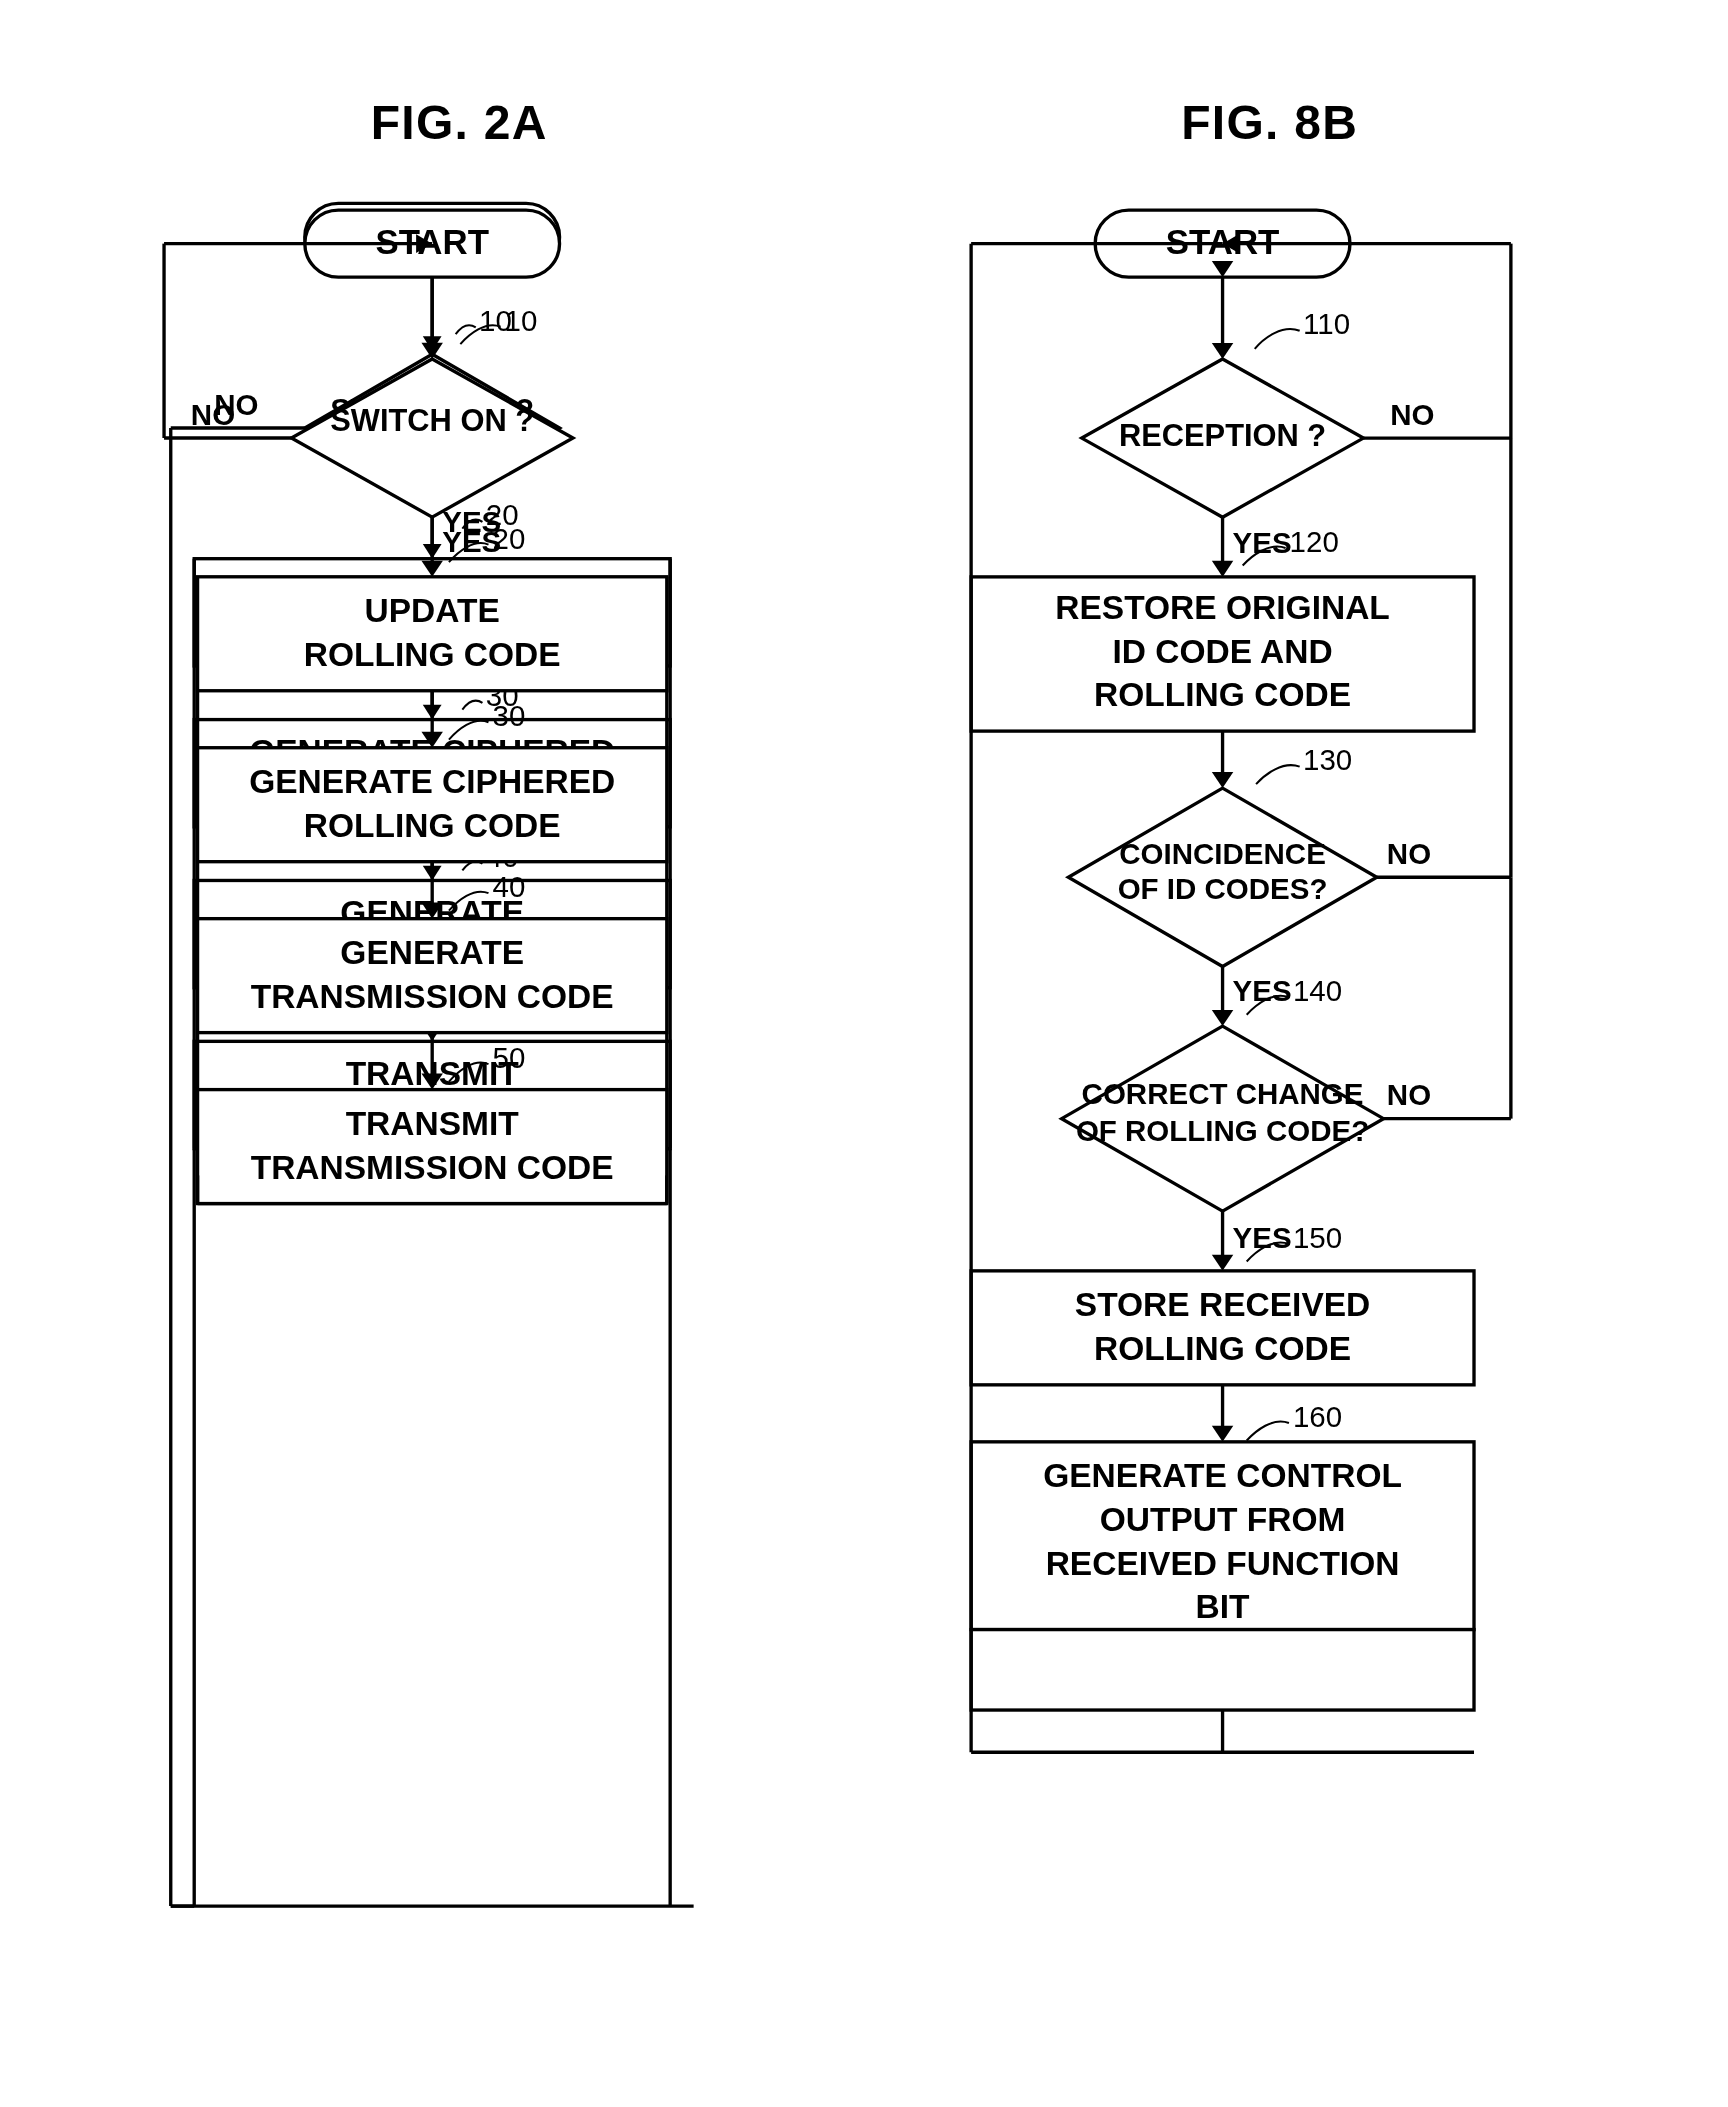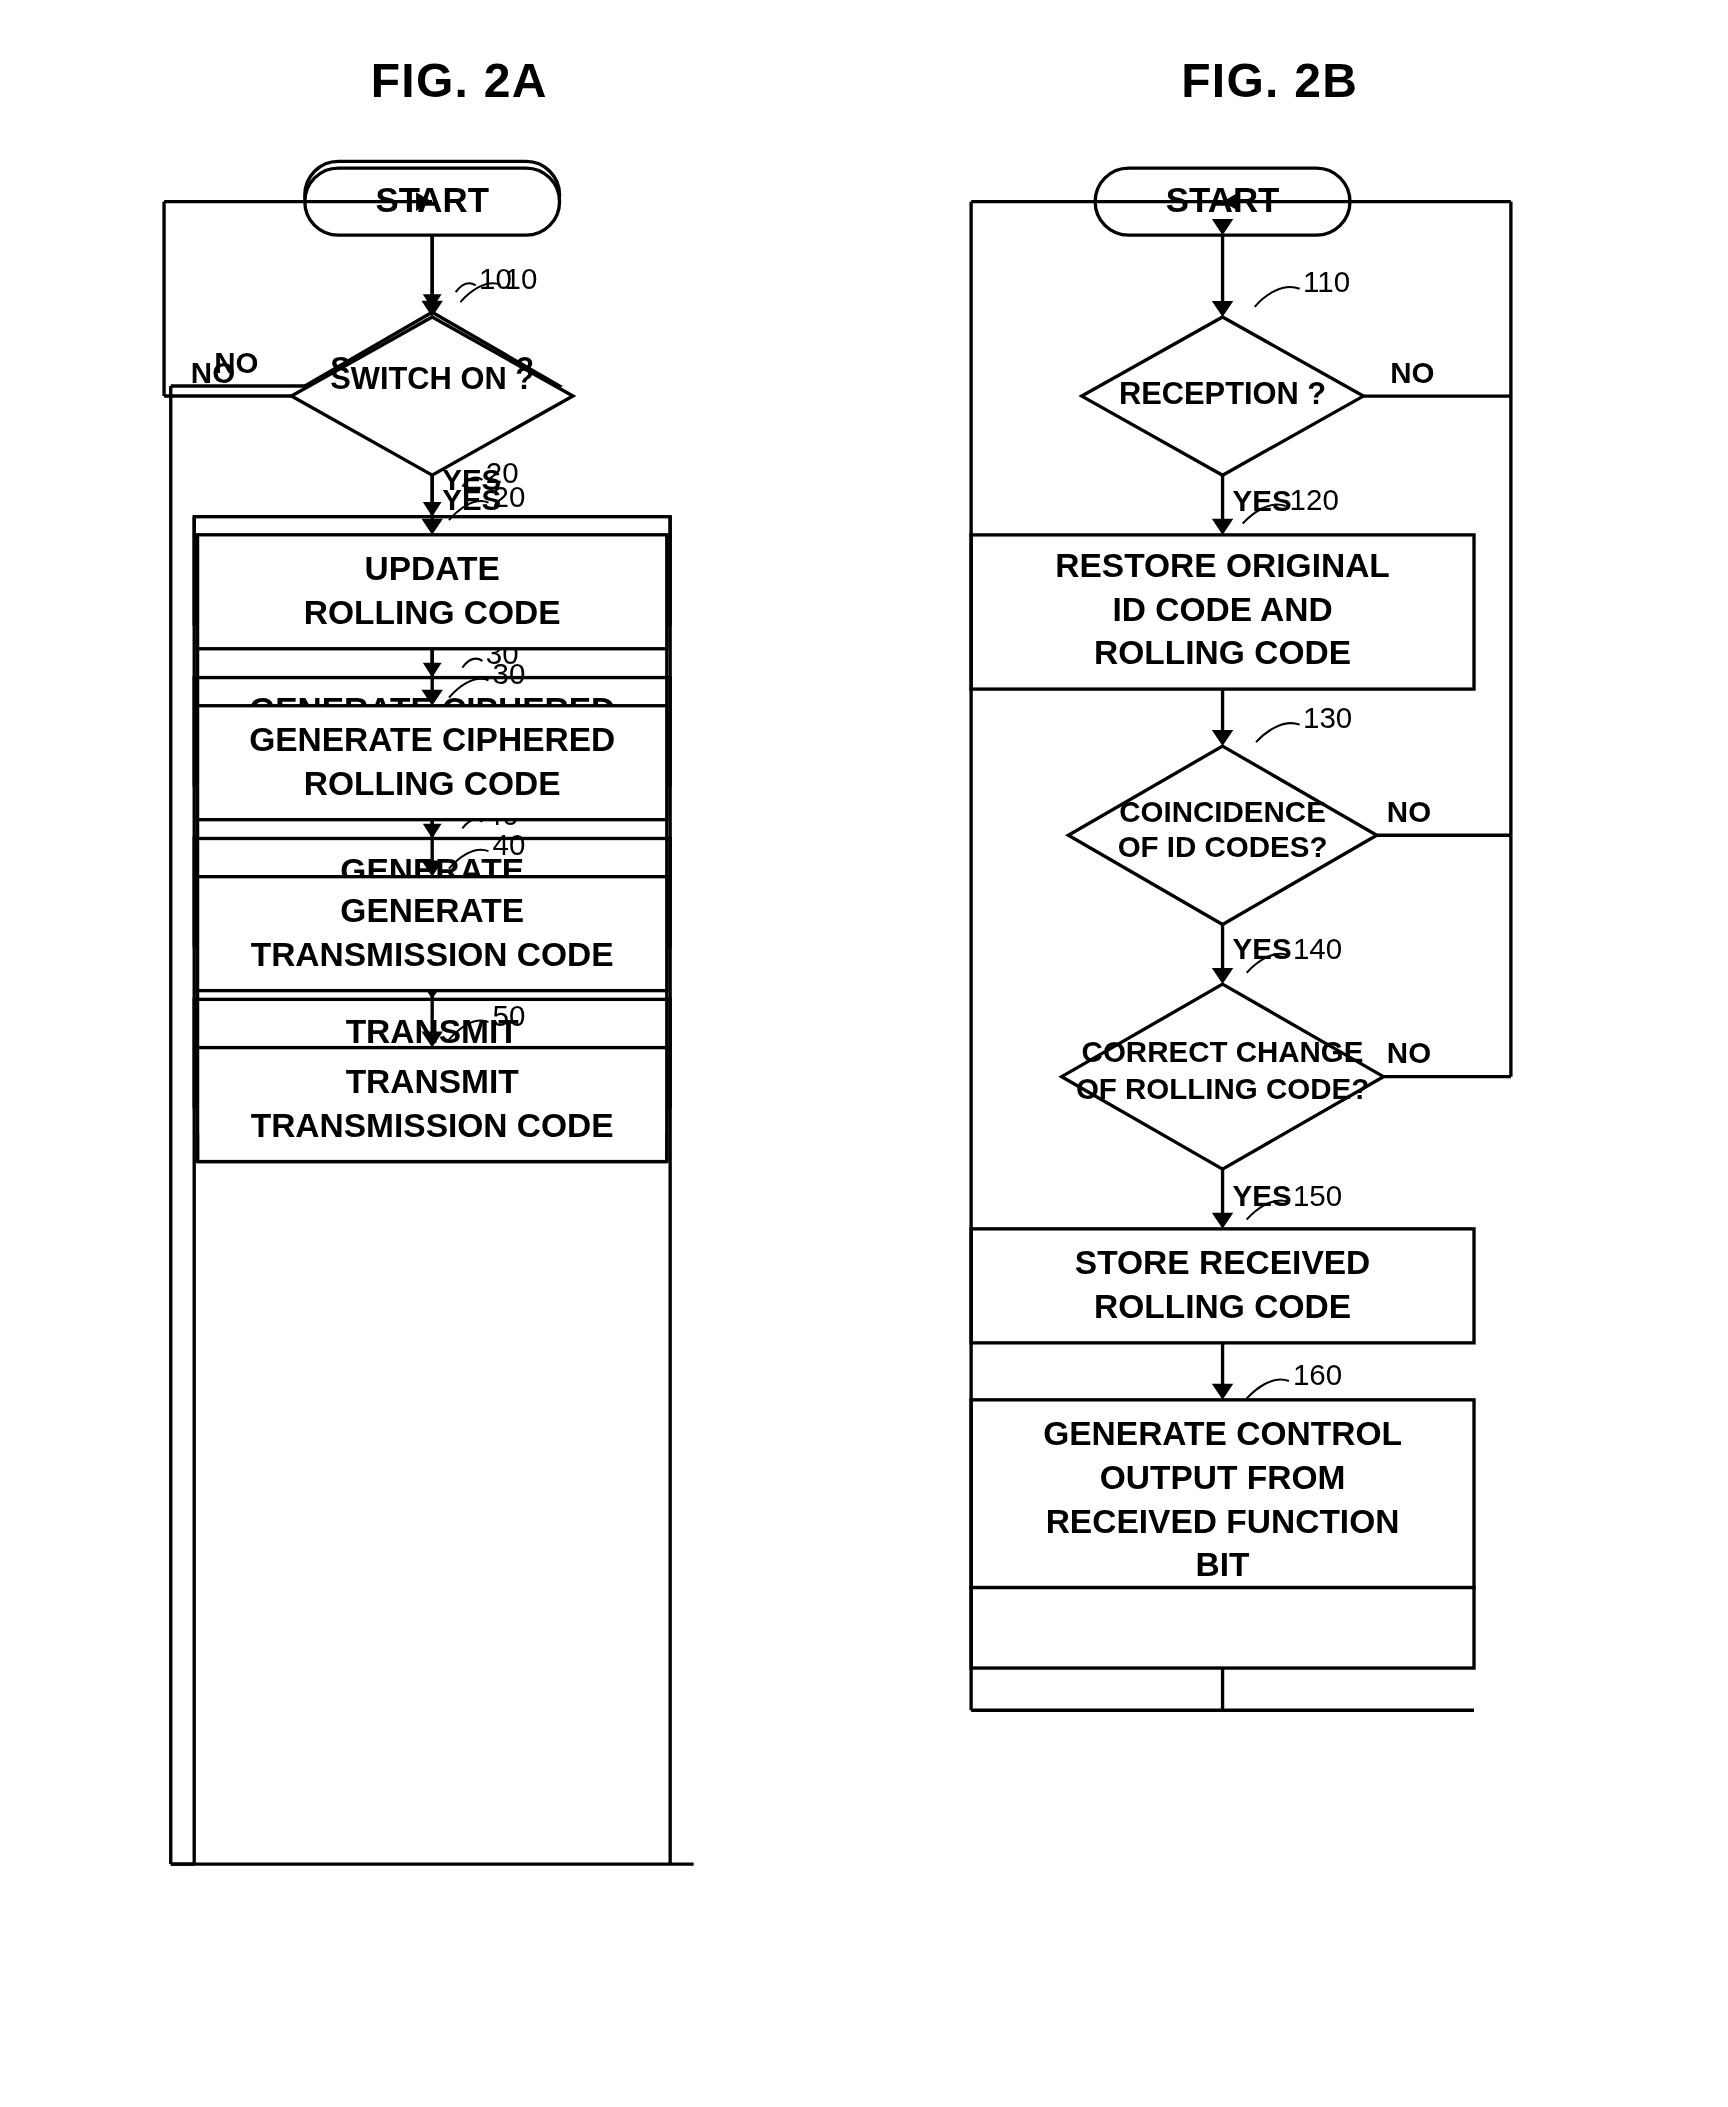--- a/index.html
+++ b/index.html
@@ -34,20 +34,21 @@
       align-items: center;
       padding-top: 13.4px;
     }
 
     .figure-title {
       font-size: 48px;
       font-weight: bold;
       font-family: Arial, sans-serif;
       margin-bottom: 40px;
       letter-spacing: 1.3px;
+      margin-top: 42px;
     }
 
     svg.flowchart {
       overflow: visible;
     }
   </style>
 </head>
 <body>
 
 <div class="page">
@@ -201,21 +202,21 @@
         <text x="510" y="1410" text-anchor="middle" font-size="50" font-weight="bold" font-family="Arial,sans-serif">TRANSMIT</text>
         <text x="510" y="1475" text-anchor="middle" font-size="50" font-weight="bold" font-family="Arial,sans-serif">TRANSMISSION CODE</text>
 
         <line x1="160" y1="1512" x2="860" y2="1512" stroke="black" stroke-width="5"></line>
         <line x1="160" y1="1470" x2="160" y2="1512" stroke="black" stroke-width="5"></line>
         <line x1="860" y1="1470" x2="860" y2="1512" stroke="black" stroke-width="5"></line>
       </svg>
     </div>
 
     <div class="figure">
-      <div class="figure-title">FIG. 2B</div>
+      <div class="figure-title">FIG. 8B</div>
 
       <svg class="flowchart" width="805" height="1978" viewBox="0 0 1200 2950">
 
         <rect x="340" y="30" width="380" height="100" rx="50" ry="50" fill="white" stroke="black" stroke-width="5"></rect>
         <text x="530" y="95" text-anchor="middle" font-size="52" font-weight="bold" font-family="Arial,sans-serif">START</text>
 
         <line x1="530" y1="130" x2="530" y2="230" stroke="black" stroke-width="5"></line>
         <polygon points="530,252 514,228 546,228" fill="black"></polygon>
 
         <text x="650" y="215" font-size="44" font-family="Arial,sans-serif">110</text>

